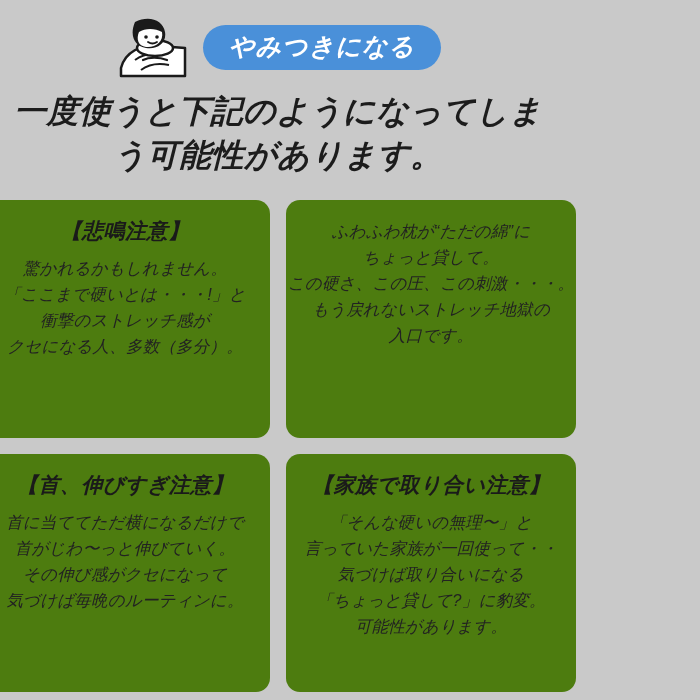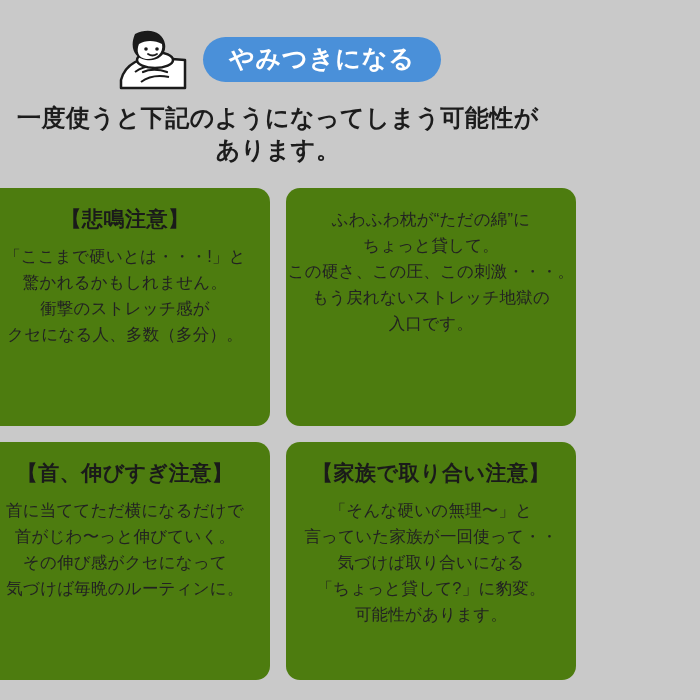--- a/index.html
+++ b/index.html
@@ -12,21 +12,22 @@
     background: #c9c9c9;
     font-family: "Liberation Sans", sans-serif;
     color: #1a1a1a;
     overflow: hidden;
   }
   .page {
     position: relative;
     width: 556px;
     height: 700px;
     box-sizing: border-box;
-    padding: 12px;
+    padding: 0;
+    font-style: italic;
   }
 
   
   .header {
     display: flex;
     align-items: center;
     justify-content: center;
     gap: 14px;
     padding-top: 18px;
     height: 76px;
@@ -45,21 +46,21 @@
     padding: 9px 26px 11px 26px;
     font-size: 25px;
     font-weight: bold;
     letter-spacing: 1px;
     line-height: 1;
     white-space: nowrap;
   }
 
   .lead {
     text-align: center;
-    font-size: 24px;
+    font-size: 32px;
     font-weight: bold;
     letter-spacing: 0.5px;
     margin-top: 14px;
     color: #1c1c1c;
   }
 
   
   .grid {
     display: grid;
     grid-template-columns: 290px 290px;
@@ -123,22 +124,22 @@
     <div class="badge">やみつきになる</div>
   </div>
 
   <div class="lead">一度使うと下記のようになってしまう可能性があります。</div>
 
   <div class="grid">
 
     <div class="card">
       <div class="card-title">【悲鳴注意】</div>
       <div class="card-body">
+        <div>驚かれるかもしれません。</div>
         <div>「ここまで硬いとは・・・!」と</div>
-        <div>驚かれるかもしれません。</div>
         <div>衝撃のストレッチ感が</div>
         <div>クセになる人、多数（多分）。</div>
       </div>
     </div>
 
     <div class="card">
       <div class="card-body">
         <div>ふわふわ枕が“ただの綿”に</div>
         <div>ちょっと貸して。</div>
         <div>この硬さ、この圧、この刺激・・・。</div>

